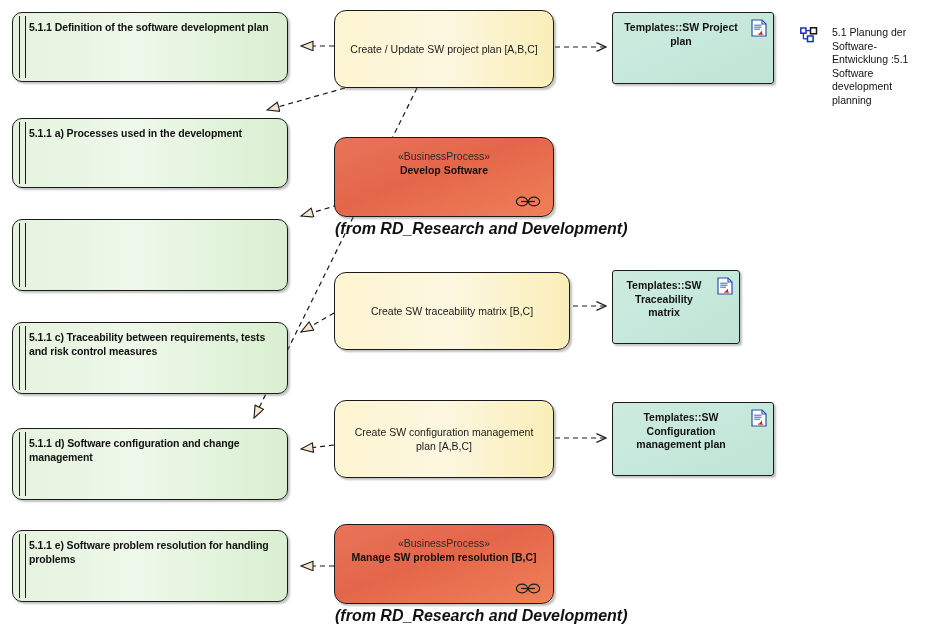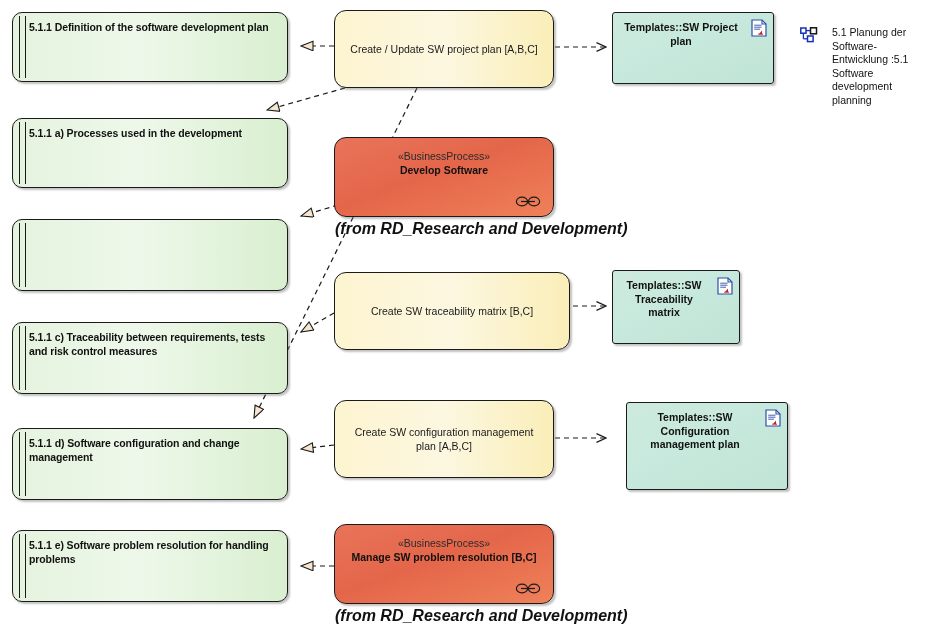--- a/index.html
+++ b/index.html
@@ -259,21 +259,21 @@
       <path d="M1,1 H11 L15,5 V17 H1 Z" fill="#ffffff" stroke="#2b4fa8" stroke-width="1.2"></path>
       <path d="M11,1 V5 H15" fill="none" stroke="#2b4fa8" stroke-width="1.1"></path>
       <line x1="3.2" y1="6.2" x2="10.5" y2="6.2" stroke="#2b4fa8" stroke-width="0.9"></line>
       <line x1="3.2" y1="8.2" x2="10.5" y2="8.2" stroke="#2b4fa8" stroke-width="0.9"></line>
       <line x1="3.2" y1="10.2" x2="9" y2="10.2" stroke="#2b4fa8" stroke-width="0.9"></line>
       <path d="M8,15 L11,15 L11,11.5 Z" fill="#c62121"></path>
       <line x1="7.2" y1="15.2" x2="12" y2="15.2" stroke="#c62121" stroke-width="1"></line>
     </svg>
   </div>
 
-  <div class="node doc" style="left:626px; top:402px; width:162px; height:88px;">
+  <div class="node doc" style="left:612px; top:402px; width:162px; height:74px;">
     <div class="doc-label">Templates::SW Configuration management plan</div>
     <svg class="doc-icon" viewBox="0 0 16 18">
       <path d="M1,1 H11 L15,5 V17 H1 Z" fill="#ffffff" stroke="#2b4fa8" stroke-width="1.2"></path>
       <path d="M11,1 V5 H15" fill="none" stroke="#2b4fa8" stroke-width="1.1"></path>
       <line x1="3.2" y1="6.2" x2="10.5" y2="6.2" stroke="#2b4fa8" stroke-width="0.9"></line>
       <line x1="3.2" y1="8.2" x2="10.5" y2="8.2" stroke="#2b4fa8" stroke-width="0.9"></line>
       <line x1="3.2" y1="10.2" x2="9" y2="10.2" stroke="#2b4fa8" stroke-width="0.9"></line>
       <path d="M8,15 L11,15 L11,11.5 Z" fill="#c62121"></path>
       <line x1="7.2" y1="15.2" x2="12" y2="15.2" stroke="#c62121" stroke-width="1"></line>
     </svg>

